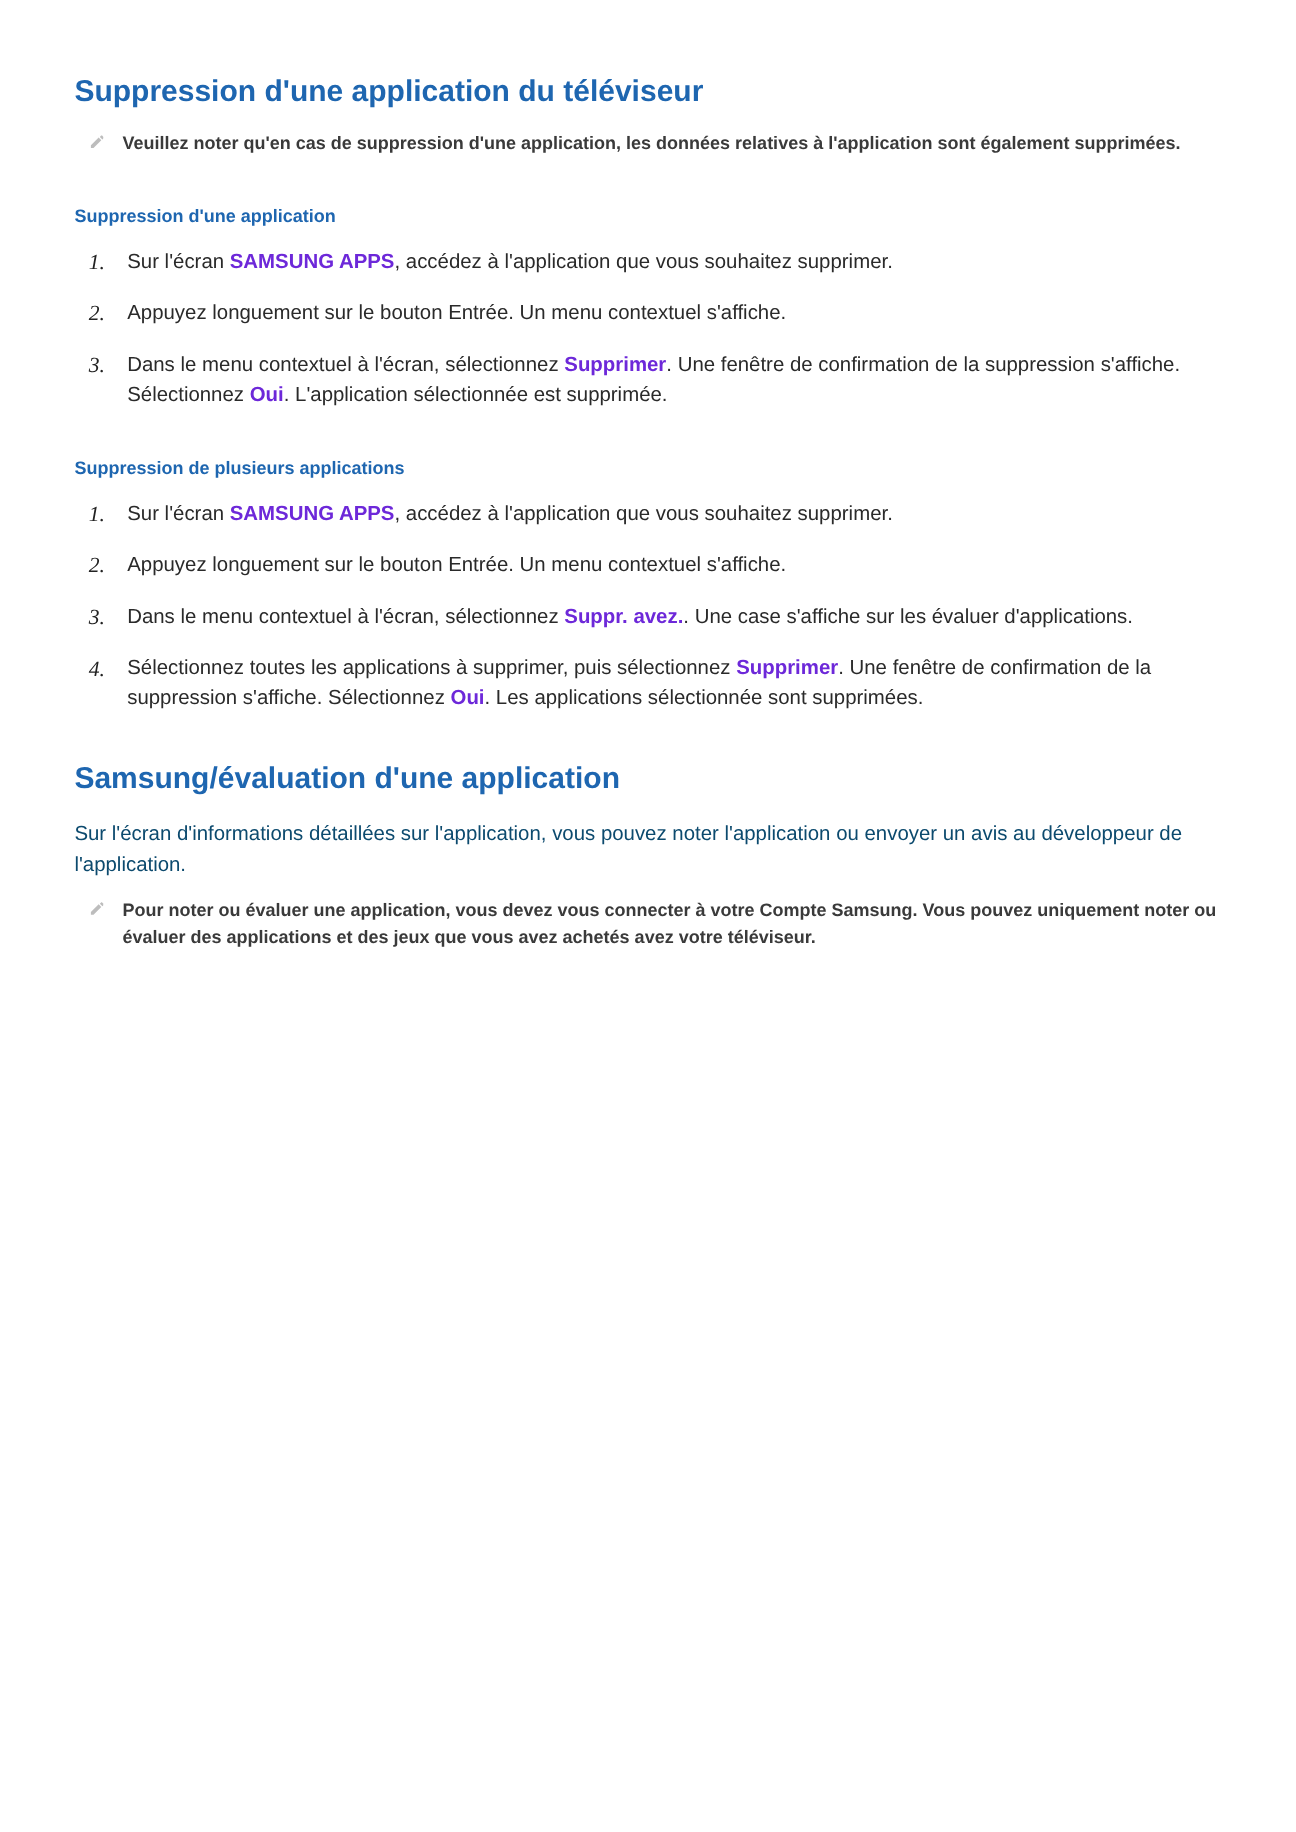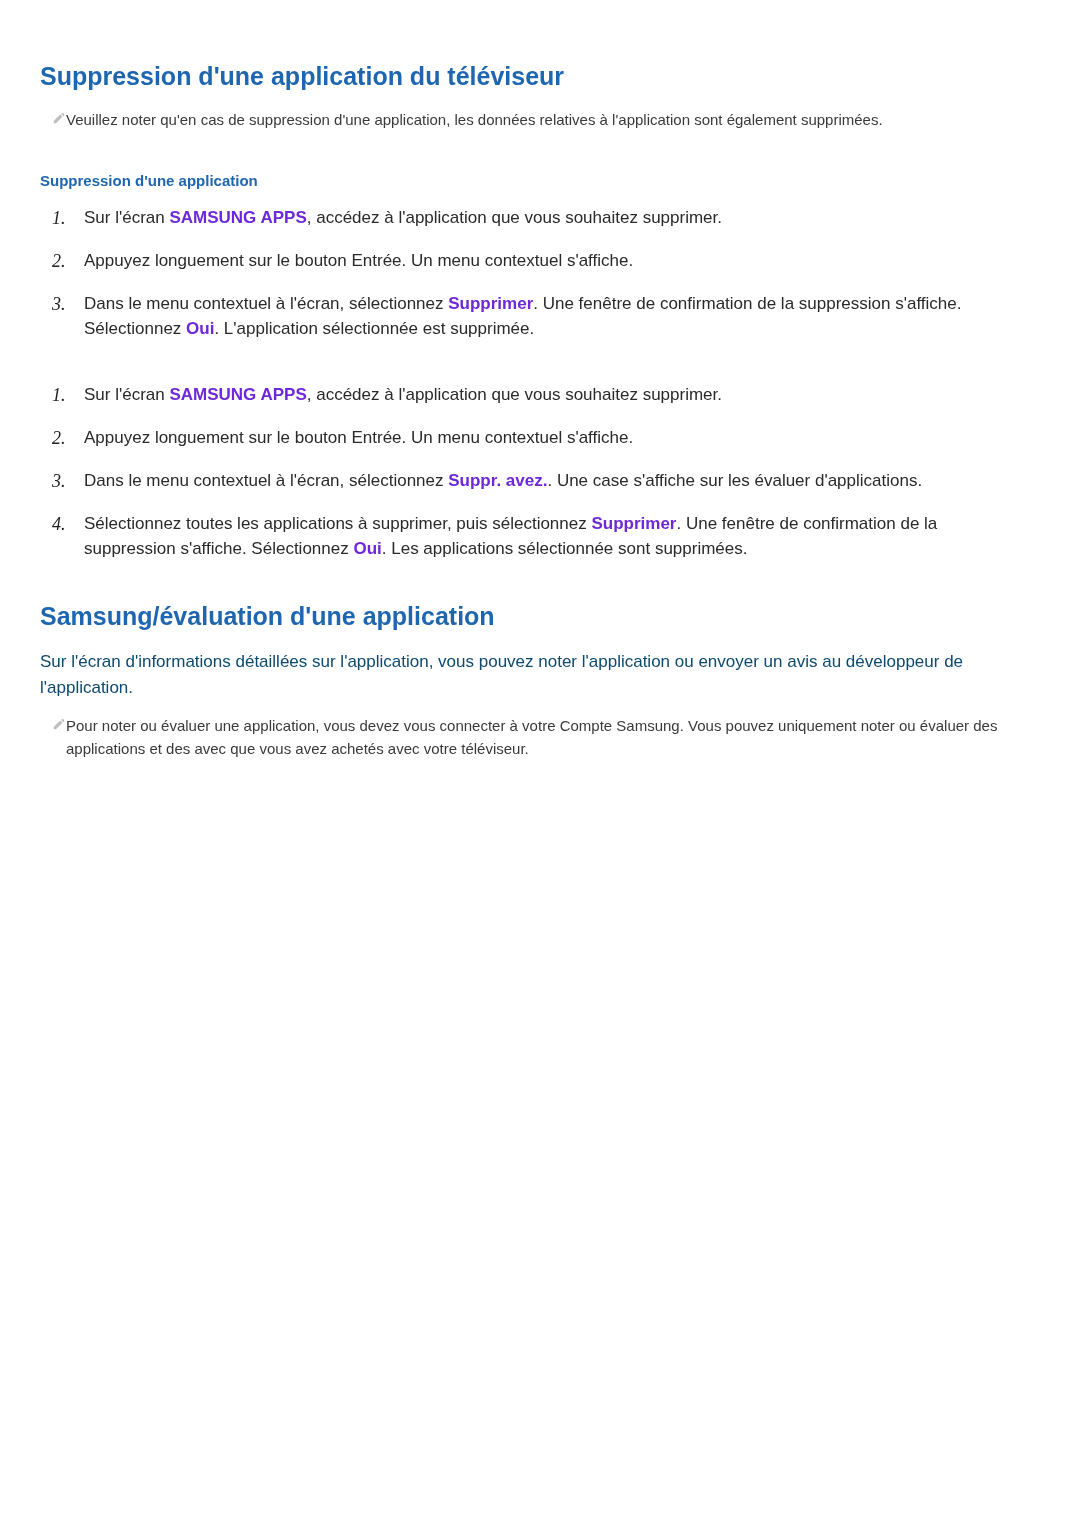--- a/index.html
+++ b/index.html
@@ -6,39 +6,41 @@
     margin: 0;
     padding: 0;
     background: #ffffff;
     font-family: -apple-system, BlinkMacSystemFont, "Segoe UI", Arial, sans-serif;
     color: #333;
   }
   .page {
     width: 1080px;
     height: 1101px;
     box-sizing: border-box;
-    padding: 62px 62px 40px 40px;
+    padding: 62px 62px 40px 62px;
     position: relative;
   }
   h2 {
     color: #1e66b0;
     font-size: 25px;
     font-weight: 700;
     margin: 0 0 18px 0;
   }
   h3 {
     color: #1e66b0;
     font-size: 15px;
     font-weight: 600;
     margin: 0 0 16px 0;
   }
   .note-row {
     display: flex;
+    gap: 14px;
     margin-bottom: 40px;
     padding-left: 12px;
+    font-weight: bold;
   }
   .note-row.small-gap {
     margin-bottom: 0;
   }
   .note-text {
     font-size: 15px;
     line-height: 1.5;
     color: #3a3a3a;
   }
   .pencil-icon {
@@ -121,20 +123,21 @@
       <span class="body">Appuyez longuement sur le bouton Entrée. Un menu contextuel s'affiche.</span>
     </li>
     <li>
       <span class="num">3.</span>
       <span class="body">
         <span>Dans le menu contextuel à l'écran, sélectionnez </span><span class="emph">Supprimer</span><span>. Une fenêtre de confirmation de la suppression s'affiche. Sélectionnez </span><span class="emph">Oui</span><span>. L'application sélectionnée est supprimée.</span>
       </span>
     </li>
   </ul>
 
+  <h3 class="section-gap">Suppression de plusieurs applications</h3>
   <ul class="ol">
     <li>
       <span class="num">1.</span>
       <span class="body">
         <span>Sur l'écran </span><span class="emph">SAMSUNG APPS</span><span>, accédez à l'application que vous souhaitez supprimer.</span>
       </span>
     </li>
     <li>
       <span class="num">2.</span>
       <span class="body">Appuyez longuement sur le bouton Entrée. Un menu contextuel s'affiche.</span>
@@ -154,16 +157,16 @@
   </ul>
 
   <h2 class="section-gap">Samsung/évaluation d'une application</h2>
   <p class="para">Sur l'écran d'informations détaillées sur l'application, vous pouvez noter l'application ou envoyer un avis au développeur de l'application.</p>
   <div class="note-row small-gap">
     <span class="pencil-icon">
       <svg viewBox="0 0 16 16">
           <path fill="#888" d="M2 11.5V14h2.5l7.4-7.4-2.5-2.5L2 11.5zM13.7 4.3c.3-.3.3-.7 0-1l-1-1c-.3-.3-.7-.3-1 0l-1.2 1.2 2.5 2.5 0.7-0.7z"></path>
         </svg>
     </span>
-    <div class="note-text">Pour noter ou évaluer une application, vous devez vous connecter à votre Compte Samsung. Vous pouvez uniquement noter ou évaluer des applications et des avec que vous avez achetés avec votre téléviseur.</div>
+    <div class="note-text">Pour noter ou évaluer une application, vous devez vous connecter à votre Compte Samsung. Vous pouvez uniquement noter ou évaluer des applications et des jeux que vous avez achetés avez votre téléviseur.</div>
   </div>
 
 </div>
 
 </body></html>

